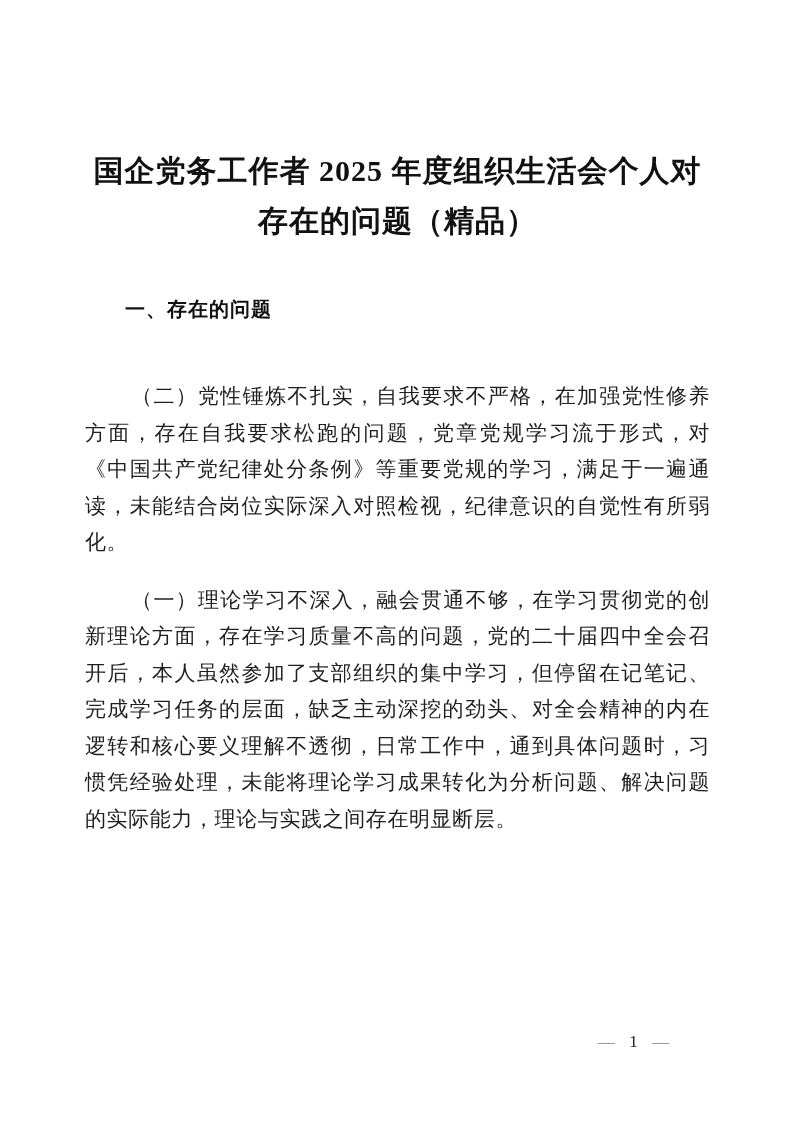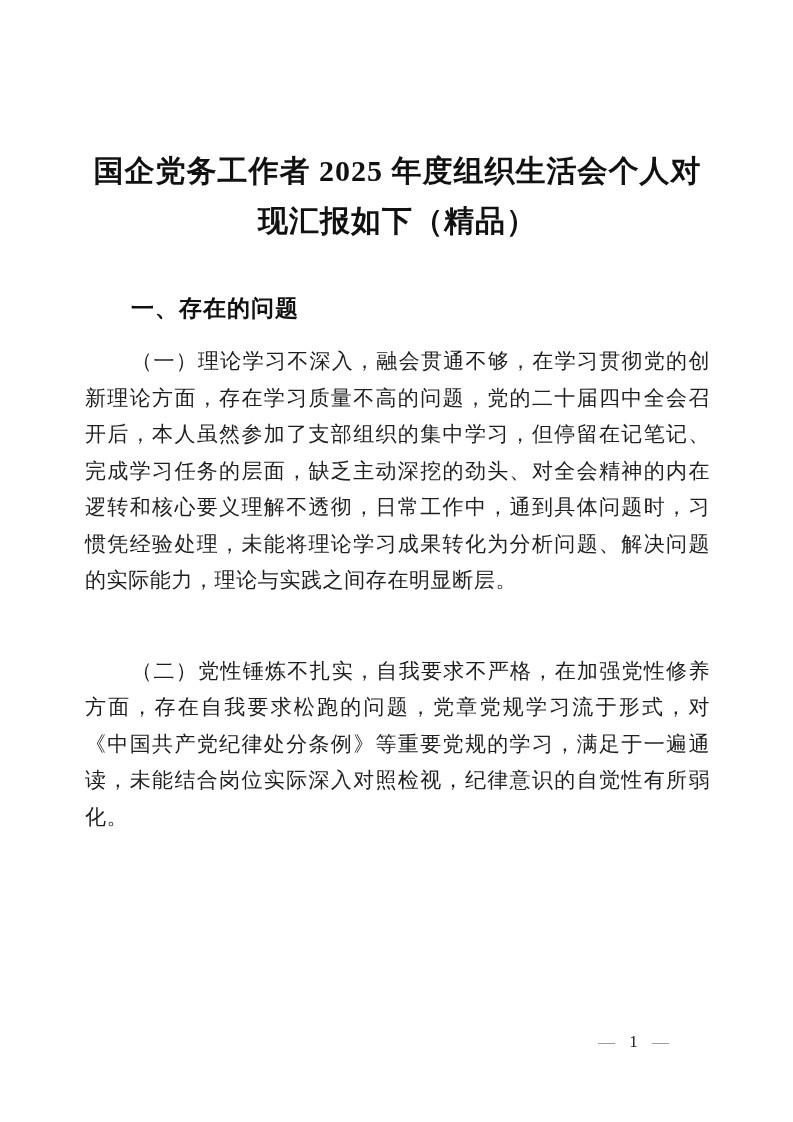--- a/index.html
+++ b/index.html
@@ -38,21 +38,21 @@
     line-height: 36.5px;
     letter-spacing: 0.6px;
     text-align: justify;
     text-indent: 2em;
     color: #1f1f1f;
   }
   .section-heading {
     margin-top: 48px;
     font-family: Liberation Serif, serif;
     font-weight: 700;
-    font-size: 23px;
+    font-size: 20px;
     line-height: 30px;
     letter-spacing: 1px;
     text-indent: 2em;
     color: #111111;
   }
   .body-para {
     font-size: 21px;
     line-height: 36.5px;
     letter-spacing: 0.6px;
     text-align: justify;
@@ -84,29 +84,29 @@
   }
 </style>
 </head>
 <body>
 
 <div class="page">
   <div class="content">
 
     <div class="doc-title">
       <div>国企党务工作者 2025 年度组织生活会个人对</div>
-      <div>现汇报如下（精品）</div>
+      <div>存在的问题（精品）</div>
     </div>
 
 
     <h2 class="section-heading">一、存在的问题</h2>
 
+    <p class="body-para spaced">（二）党性锤炼不扎实，自我要求不严格，在加强党性修养方面，存在自我要求松跑的问题，党章党规学习流于形式，对《中国共产党纪律处分条例》等重要党规的学习，满足于一遍通读，未能结合岗位实际深入对照检视，纪律意识的自觉性有所弱化。</p>
+
     <p class="body-para first">（一）理论学习不深入，融会贯通不够，在学习贯彻党的创新理论方面，存在学习质量不高的问题，党的二十届四中全会召开后，本人虽然参加了支部组织的集中学习，但停留在记笔记、完成学习任务的层面，缺乏主动深挖的劲头、对全会精神的内在逻转和核心要义理解不透彻，日常工作中，通到具体问题时，习惯凭经验处理，未能将理论学习成果转化为分析问题、解决问题的实际能力，理论与实践之间存在明显断层。</p>
-
-    <p class="body-para spaced">（二）党性锤炼不扎实，自我要求不严格，在加强党性修养方面，存在自我要求松跑的问题，党章党规学习流于形式，对《中国共产党纪律处分条例》等重要党规的学习，满足于一遍通读，未能结合岗位实际深入对照检视，纪律意识的自觉性有所弱化。</p>
 
   </div>
 
   <div class="page-footer">
     <span class="dash">—</span>
     <span class="num">1</span>
     <span class="dash">—</span>
   </div>
 </div>
 

